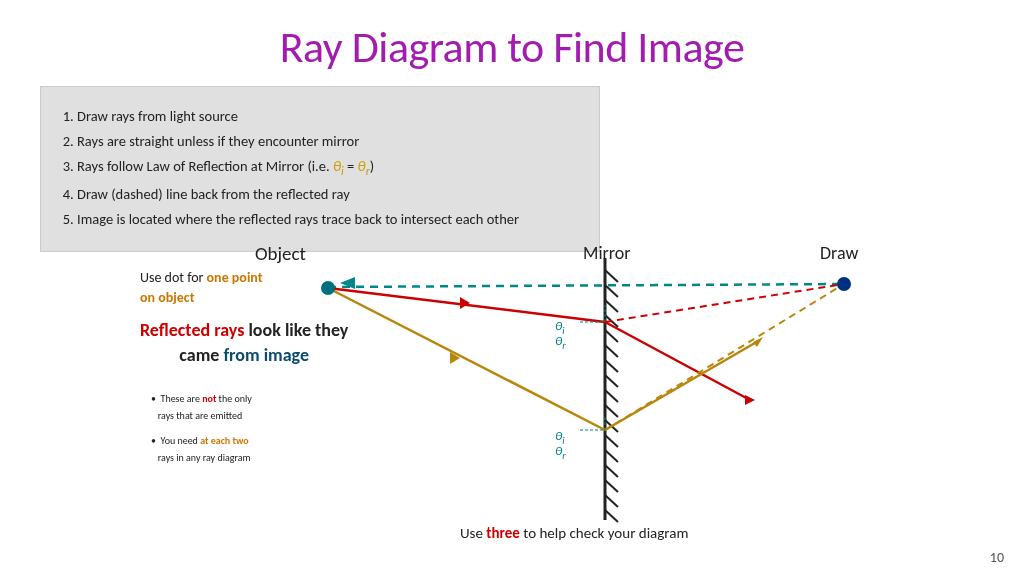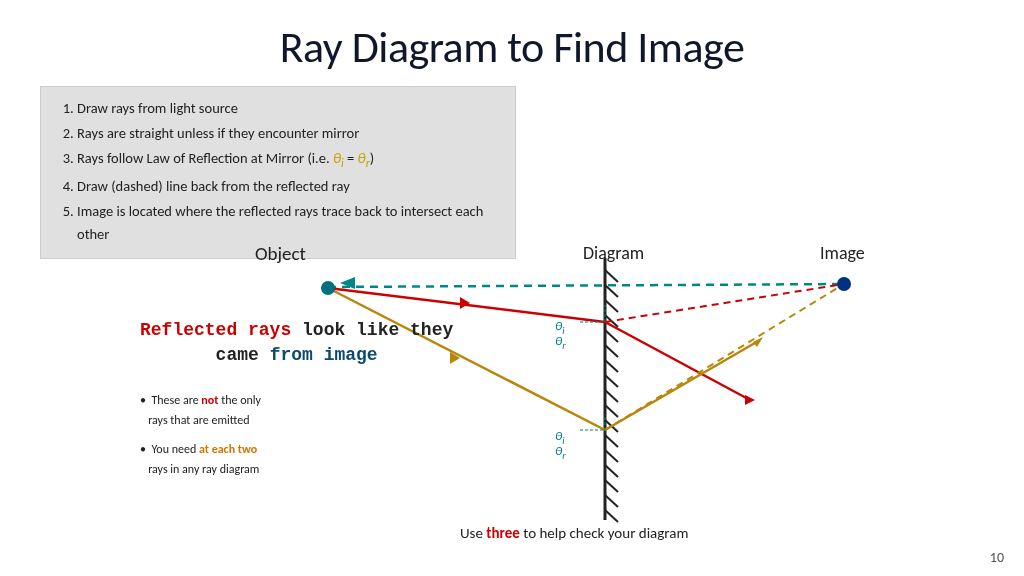--- a/index.html
+++ b/index.html
@@ -16,30 +16,30 @@
       width: 1024px;
       height: 576px;
       position: relative;
       padding: 20px 40px;
     }
 
     .title {
       text-align: center;
       font-size: 44px;
       font-weight: 300;
-      color: #0f172a;
+      color: #a21caf;
       margin-bottom: 12px;
       letter-spacing: -0.5px;
     }
 
     .instruction-box {
       background: #e0e0e0;
       border: 1px solid #ccc;
-      padding: 10px 18px;
-      width: 476px;
+      padding: 18px 18px;
+      width: 560px;
       font-size: 14.5px;
       line-height: 1.6;
       color: #222;
     }
 
     .instruction-box ol {
       margin-left: 18px;
     }
 
     .instruction-box li {
@@ -89,32 +89,31 @@
     .label-use-dot .orange { color: #cc7700; font-weight: bold; }
 
     .label-reflected {
       position: absolute;
       left: 140px;
       top: 318px;
       font-size: 18px;
       font-weight: bold;
       line-height: 1.4;
       text-align: center;
-      font-family: Liberation Mono, monospace;
     }
 
     .label-reflected .red { color: #cc0000; }
     .label-reflected .black { color: #222; }
     .label-reflected .cyan { color: #0c4a6e; }
 
     .bullet-section {
       position: absolute;
-      left: 140px;
+      left: 151px;
       top: 390px;
-      font-size: 12px;
+      font-size: 10px;
       line-height: 1.7;
       color: #222;
     }
 
     .bullet-section .red { color: #cc0000; font-weight: bold; }
     .bullet-section .orange { color: #cc7700; font-weight: bold; }
 
     .bottom-label {
       position: absolute;
       left: 460px;
@@ -214,23 +213,26 @@
     <line x1="580" y1="430" x2="605" y2="430" stroke="#008080" stroke-width="1" stroke-dasharray="3,2"></line>
     <line x1="605" y1="430" x2="605" y2="415" stroke="#008080" stroke-width="1" stroke-dasharray="3,2"></line>
 
     <circle cx="328" cy="288" r="7" fill="#007080"></circle>
 
     <circle cx="844" cy="284" r="7" fill="#003080"></circle>
 
   </svg>
 
   <div class="label-object">Object</div>
-  <div class="label-mirror">Diagram</div>
-  <div class="label-image">Image</div>
-
+  <div class="label-mirror">Mirror</div>
+  <div class="label-image">Draw</div>
+
+  <div class="label-use-dot">
+    Use dot for <span class="orange">one point<br>on object</span>
+  </div>
 
   <div class="label-reflected">
     <span class="red">Reflected rays</span><span class="black"> look like they<br>came </span><span class="cyan">from image</span>
   </div>
 
   <div class="bullet-section">
     <div>• &nbsp;These are <span class="red">not</span> the only<br>&nbsp;&nbsp;&nbsp;rays that are emitted</div>
     <div style="margin-top:8px;">• &nbsp;You need <span class="orange">at each two</span><br>&nbsp;&nbsp;&nbsp;rays in any ray diagram</div>
   </div>
 

